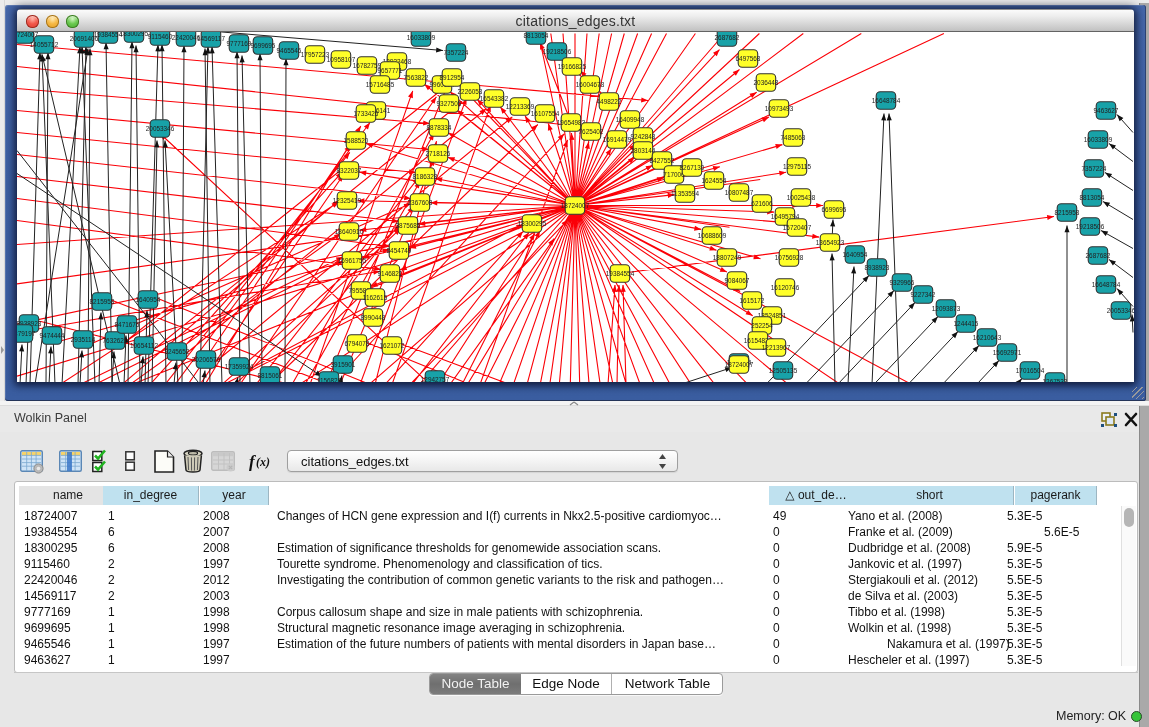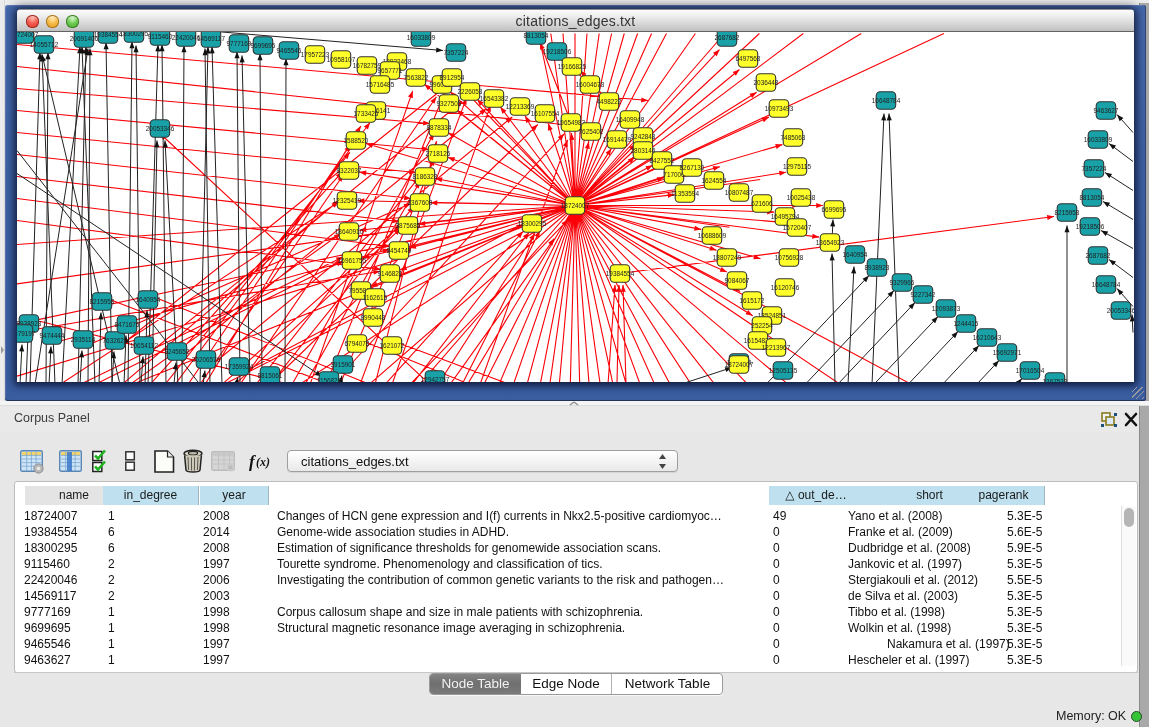--- a/index.html
+++ b/index.html
@@ -334,21 +334,21 @@
   </div>
 
   <div id="resizegrip"></div>
 </div>
 <div id="divider">
     <svg style="position:absolute;left:569px;top:0" width="12" height="5" viewBox="0 0 12 5">
       <path d="M1 4 L5 1 M5 1 L9 4" stroke="#8a8a8a" stroke-width="1.2" fill="none"></path>
     </svg>
   </div>
 <div id="tp-title">
-  <div class="t">Corpus Panel</div>
+  <div class="t">Wolkin Panel</div>
   <svg style="left:1101px" width="17" height="16" viewBox="0 0 17 16">
     <rect x="1" y="1" width="8" height="8" fill="#eef3fa" stroke="#8a7a1e" stroke-width="1.6"></rect>
     <rect x="5" y="5" width="8" height="8" fill="#dde9f6" stroke="#8a7a1e" stroke-width="1.6"></rect>
     <rect x="13" y="1" width="3" height="3" fill="#1d4f7e"></rect>
     <rect x="0" y="12" width="3" height="3" fill="#1d4f7e"></rect>
     <rect x="13" y="12" width="3" height="3" fill="#1d4f7e"></rect>
   </svg>
   <svg style="left:1124px" width="14" height="15" viewBox="0 0 14 15">
     <path d="M2 2 L12 13 M12 2 L2 13" stroke="#111" stroke-width="2.6" stroke-linecap="round"></path>
   </svg>
@@ -416,45 +416,44 @@
     </svg></div>
 <div id="combo">
   <div class="txt">citations_edges.txt</div>
   <svg class="spin" width="9" height="17" viewBox="0 0 9 17">
     <path d="M4.5 1 L8 6 L1 6 Z" fill="#444"></path>
     <path d="M4.5 16 L8 11 L1 11 Z" fill="#444"></path>
   </svg>
 </div>
 <div id="tblbox"></div>
 <div id="thead">
-  <div class="c gray" style="left:8px;width:99px">name</div>
+  <div class="c gray" style="left:2px;width:99px">name</div>
   <div class="c" style="left:86px;width:96px">in_degree</div>
   <div class="c" style="left:183px;width:69px">year</div>
   <div class="c" style="left:752px;width:95px">△ out_de…</div>
   <div class="c" style="left:829px;width:168px">short</div>
-  <div class="c" style="left:946px;width:82px">pagerank</div>
+  <div class="c" style="left:998px;width:82px">pagerank</div>
 </div>
 <div id="rows">
     <div class="r" style="top:0px">
       <span class="f" style="left:7px;width:82px">18724007</span>
       <span class="f" style="left:91px;width:80px">1</span>
       <span class="f" style="left:186px;width:60px">2008</span>
       <span class="f" style="left:260px;width:492px">Changes of HCN gene expression and I(f) currents in Nkx2.5-positive cardiomyoc…</span>
       <span class="f" style="left:756px;width:70px">49</span>
       <span class="f" style="left:831px;width:160px">Yano et al. (2008)</span>
       <span class="f" style="left:990px;width:90px">5.3E-5</span>
     </div>
     <div class="r" style="top:16px">
       <span class="f" style="left:7px;width:82px">19384554</span>
       <span class="f" style="left:91px;width:80px">6</span>
-      <span class="f" style="left:186px;width:60px">2014</span>
-      <span class="f" style="left:260px;width:492px">Genome-wide association studies in ADHD.</span>
+      <span class="f" style="left:186px;width:60px">2007</span>
       <span class="f" style="left:756px;width:70px">0</span>
       <span class="f" style="left:831px;width:160px">Franke et al. (2009)</span>
-      <span class="f" style="left:990px;width:90px">5.6E-5</span>
+      <span class="f" style="left:1027px;width:90px">5.6E-5</span>
     </div>
     <div class="r" style="top:32px">
       <span class="f" style="left:7px;width:82px">18300295</span>
       <span class="f" style="left:91px;width:80px">6</span>
       <span class="f" style="left:186px;width:60px">2008</span>
       <span class="f" style="left:260px;width:492px">Estimation of significance thresholds for genomewide association scans.</span>
       <span class="f" style="left:756px;width:70px">0</span>
       <span class="f" style="left:831px;width:160px">Dudbridge et al. (2008)</span>
       <span class="f" style="left:990px;width:90px">5.9E-5</span>
     </div>
@@ -463,21 +462,21 @@
       <span class="f" style="left:91px;width:80px">2</span>
       <span class="f" style="left:186px;width:60px">1997</span>
       <span class="f" style="left:260px;width:492px">Tourette syndrome. Phenomenology and classification of tics.</span>
       <span class="f" style="left:756px;width:70px">0</span>
       <span class="f" style="left:831px;width:160px">Jankovic et al. (1997)</span>
       <span class="f" style="left:990px;width:90px">5.3E-5</span>
     </div>
     <div class="r" style="top:64px">
       <span class="f" style="left:7px;width:82px">22420046</span>
       <span class="f" style="left:91px;width:80px">2</span>
-      <span class="f" style="left:186px;width:60px">2006</span>
+      <span class="f" style="left:186px;width:60px">2012</span>
       <span class="f" style="left:260px;width:492px">Investigating the contribution of common genetic variants to the risk and pathogen…</span>
       <span class="f" style="left:756px;width:70px">0</span>
       <span class="f" style="left:831px;width:160px">Stergiakouli et al. (2012)</span>
       <span class="f" style="left:990px;width:90px">5.5E-5</span>
     </div>
     <div class="r" style="top:80px">
       <span class="f" style="left:7px;width:82px">14569117</span>
       <span class="f" style="left:91px;width:80px">2</span>
       <span class="f" style="left:186px;width:60px">2003</span>
       <span class="f" style="left:756px;width:70px">0</span>
@@ -499,20 +498,21 @@
       <span class="f" style="left:186px;width:60px">1998</span>
       <span class="f" style="left:260px;width:492px">Structural magnetic resonance image averaging in schizophrenia.</span>
       <span class="f" style="left:756px;width:70px">0</span>
       <span class="f" style="left:831px;width:160px">Wolkin et al. (1998)</span>
       <span class="f" style="left:990px;width:90px">5.3E-5</span>
     </div>
     <div class="r" style="top:128px">
       <span class="f" style="left:7px;width:82px">9465546</span>
       <span class="f" style="left:91px;width:80px">1</span>
       <span class="f" style="left:186px;width:60px">1997</span>
+      <span class="f" style="left:260px;width:492px">Estimation of the future numbers of patients with mental disorders in Japan base…</span>
       <span class="f" style="left:756px;width:70px">0</span>
       <span class="f" style="left:870px;width:160px">Nakamura et al. (1997)</span>
       <span class="f" style="left:990px;width:90px">5.3E-5</span>
     </div>
     <div class="r" style="top:144px">
       <span class="f" style="left:7px;width:82px">9463627</span>
       <span class="f" style="left:91px;width:80px">1</span>
       <span class="f" style="left:186px;width:60px">1997</span>
       <span class="f" style="left:756px;width:70px">0</span>
       <span class="f" style="left:831px;width:160px">Hescheler et al. (1997)</span>

